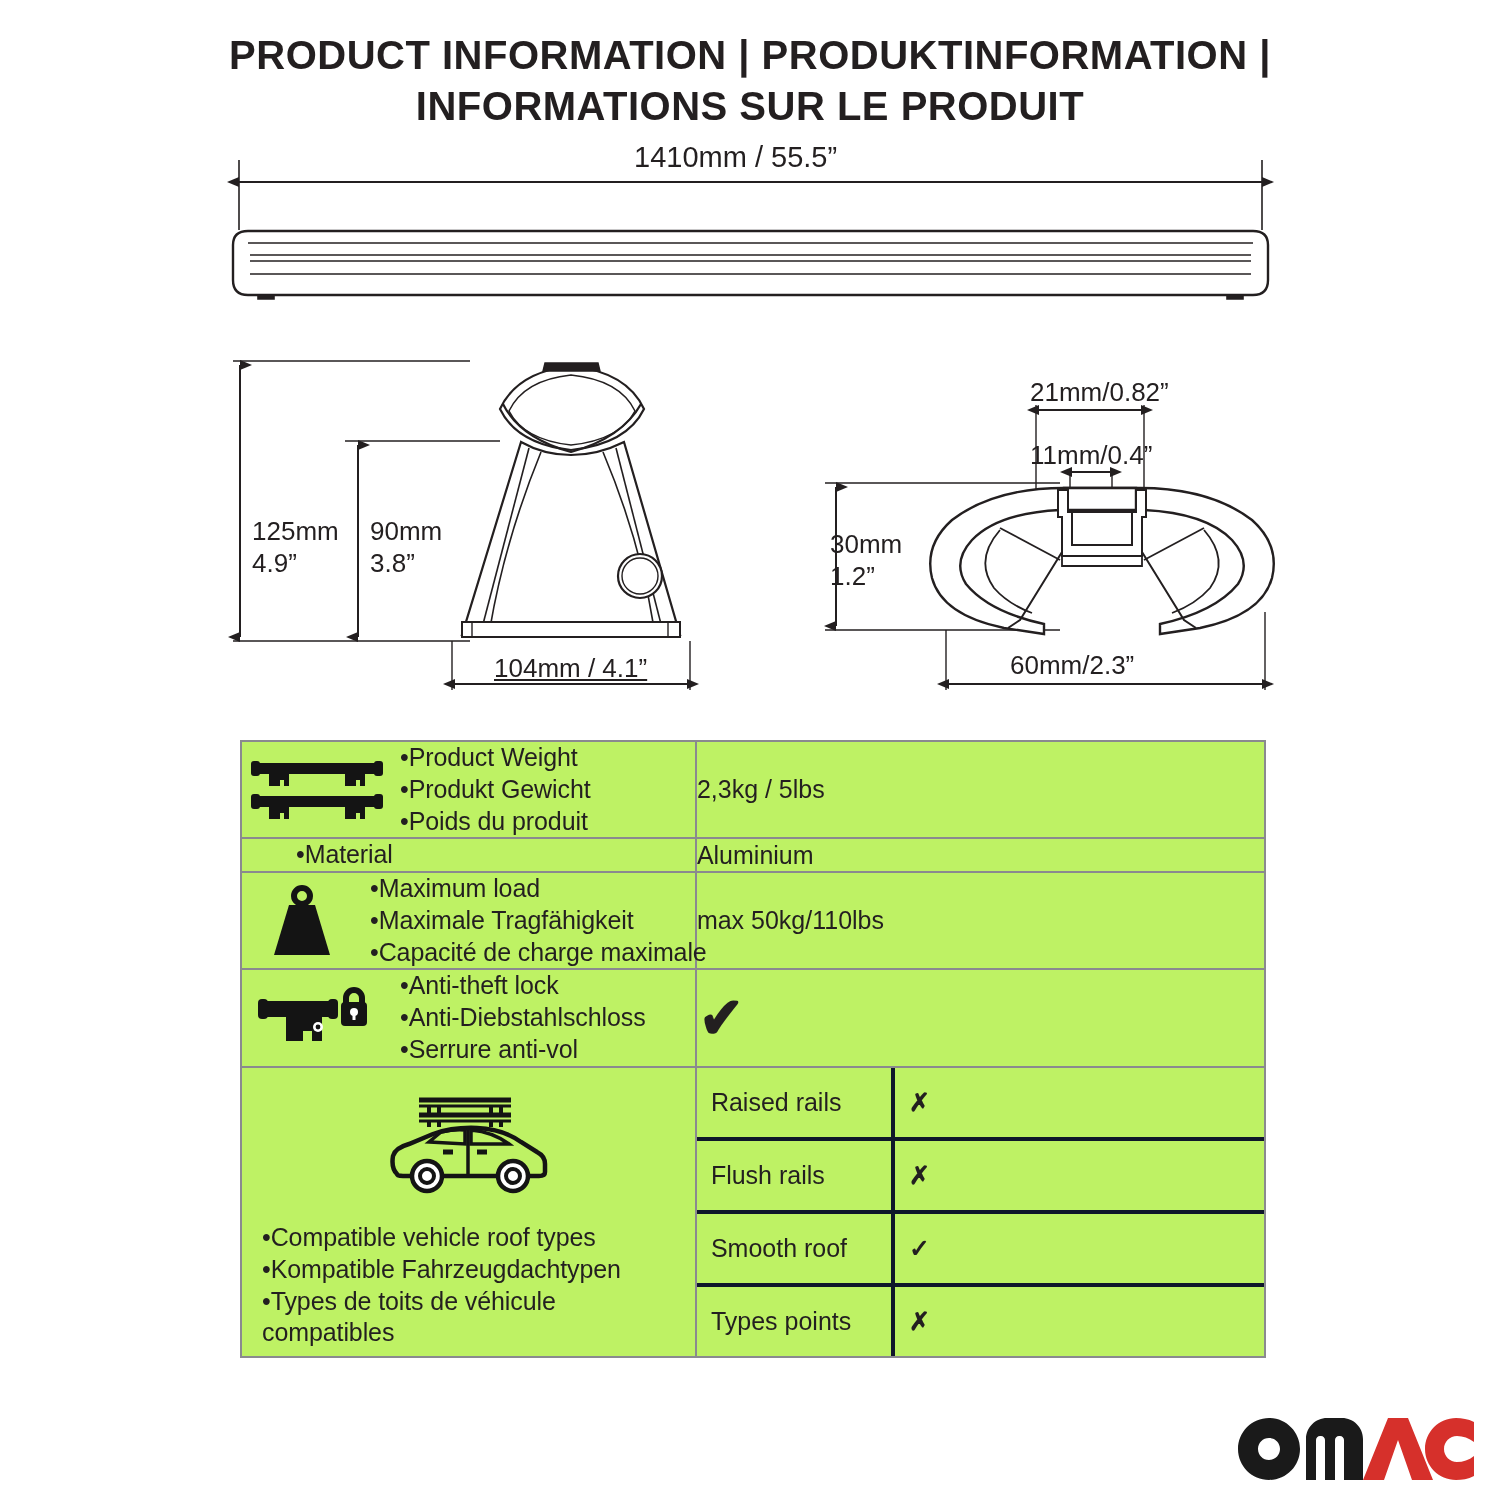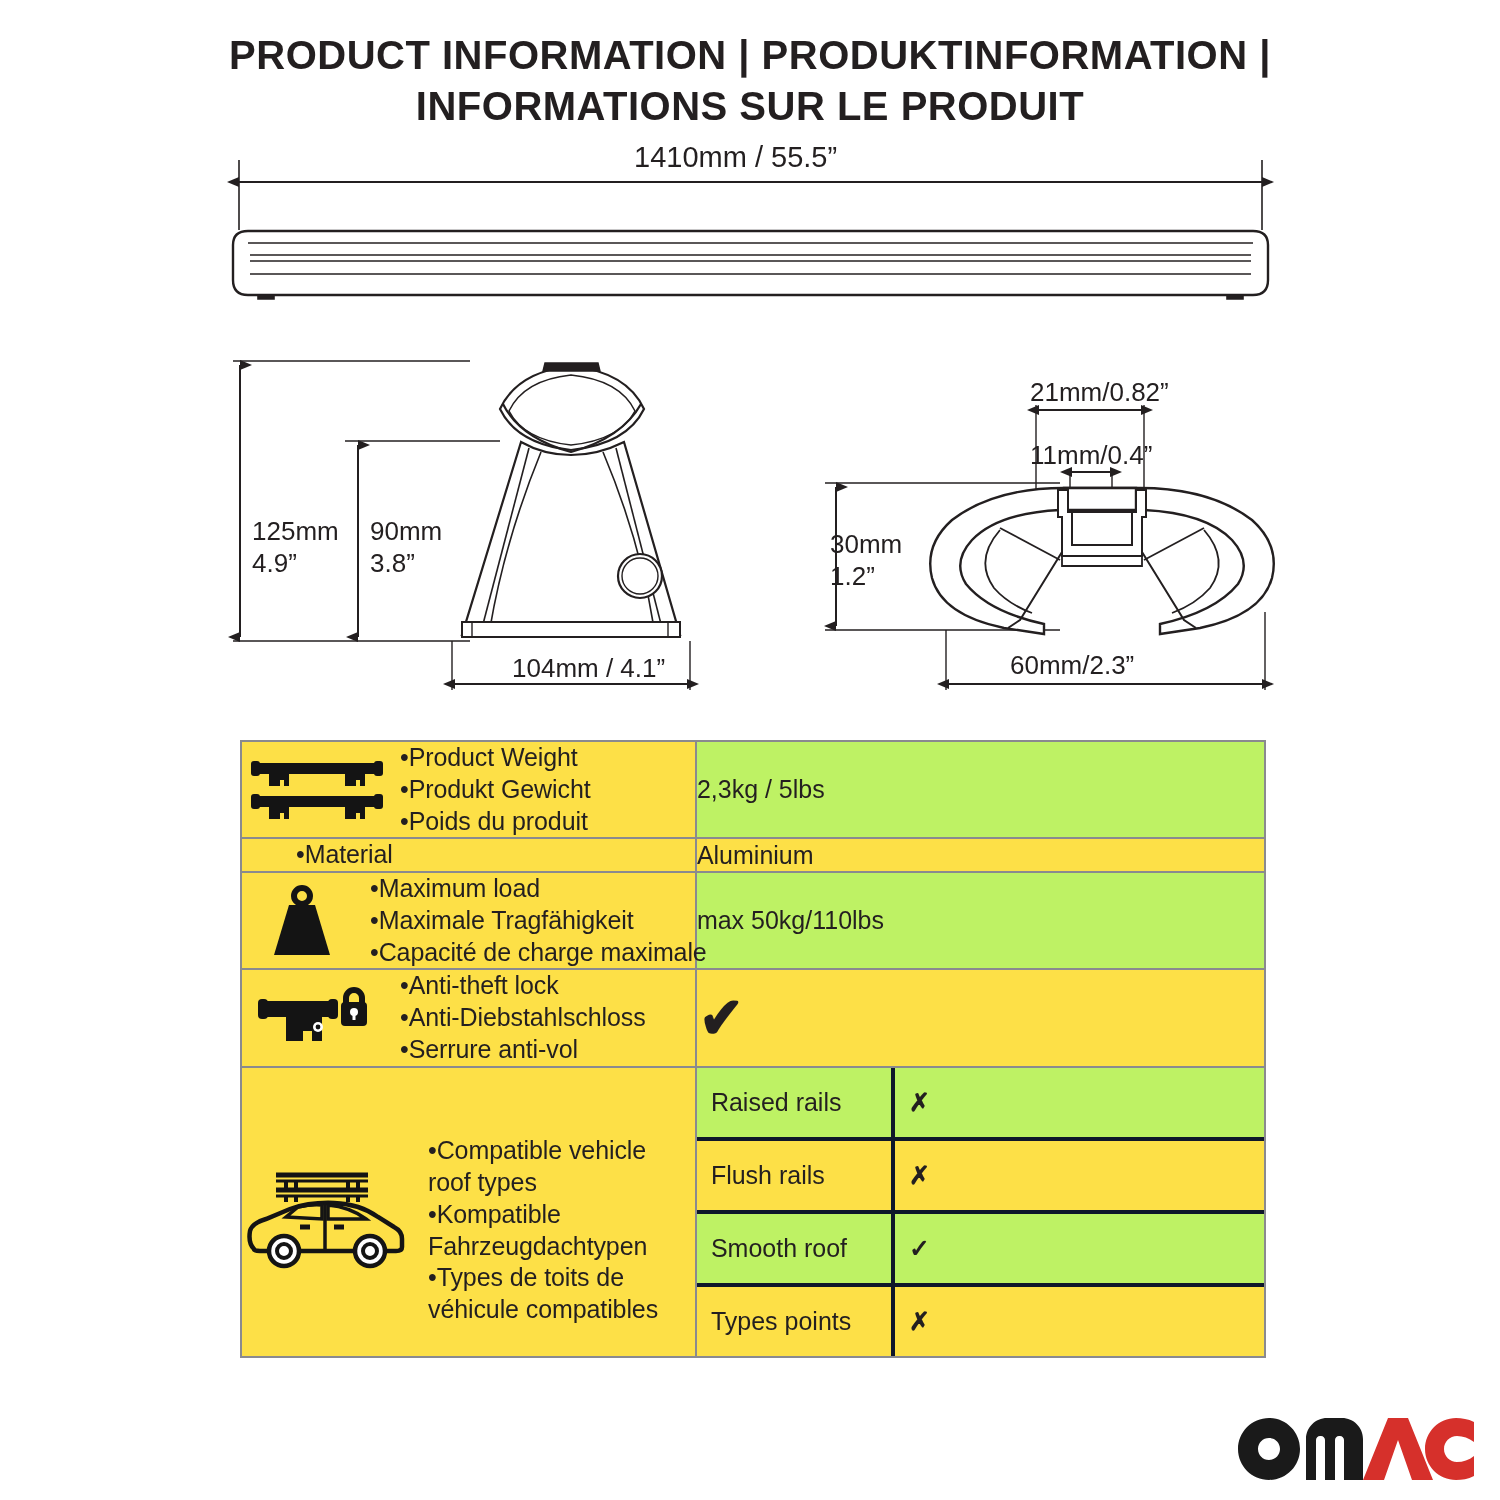--- a/index.html
+++ b/index.html
@@ -70,21 +70,21 @@
     color: #231f20;
   }
   .cell-label {
     padding: 12px 10px 12px 14px;
   }
   .cell-value {
     padding: 14px 0 14px 24px;
     font-size: 27px;
   }
   .shaded { background: #bef264; }
-  .plain  { background: #fde047; }
+  .plain  { background: #bef264; }
 
   .label-row {
     display: flex;
     align-items: center;
     gap: 8px;
   }
   .label-icon {
     flex: 0 0 auto;
     width: 150px;
     display: flex;
@@ -126,21 +126,21 @@
     font-weight: bold;
     display: inline-block;
     transform: scaleX(0.92);
   }
 
   .compat-cell {
     padding: 0;
   }
   .compat-left {
     display: flex;
-    flex-direction: row;
+    flex-direction: column;
     align-items: center;
     justify-content: flex-start;
     padding-top: 16px;
     height: 100%;
   }
   .compat-text {
     align-self: flex-start;
     padding: 22px 8px 0 20px;
     line-height: 1.27;
     font-size: 25px;
@@ -287,21 +287,21 @@
   <div class="dim two" style="left:252px; top:515px;">
     <div>125mm</div>
     <div>4.9”</div>
   </div>
 
   <div class="dim two" style="left:370px; top:515px;">
     <div>90mm</div>
     <div>3.8”</div>
   </div>
 
-  <div class="dim" style="left:512px; top:653px;">104mm / 4.1”</div>
+  <div class="dim" style="left:494px; top:653px;text-decoration:underline;">104mm / 4.1”</div>
 
   <div class="dim" style="left:1030px; top:377px;">21mm/0.82”</div>
 
   <div class="dim" style="left:1030px; top:440px;">11mm/0.4”</div>
 
   <div class="dim two" style="left:830px; top:528px;">
     <div>30mm</div>
     <div>1.2”</div>
   </div>
 

